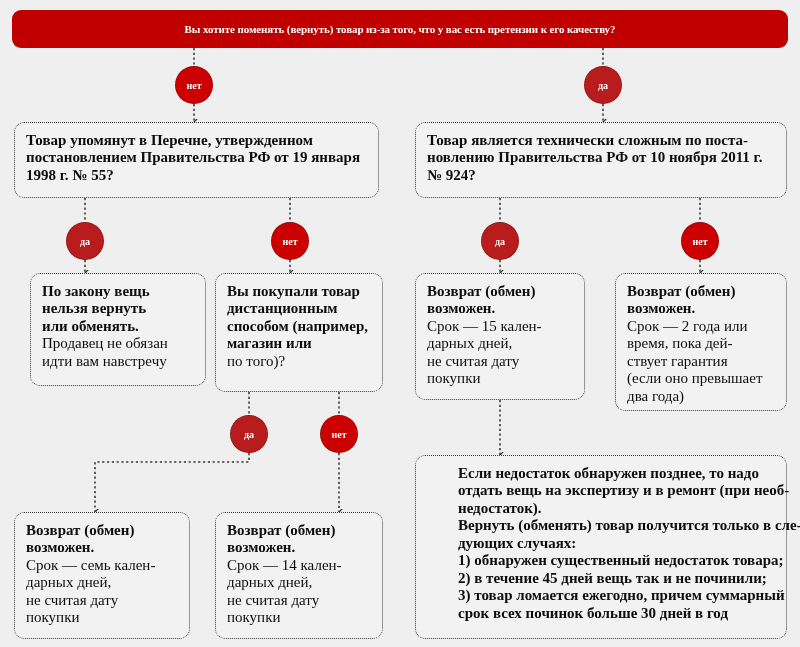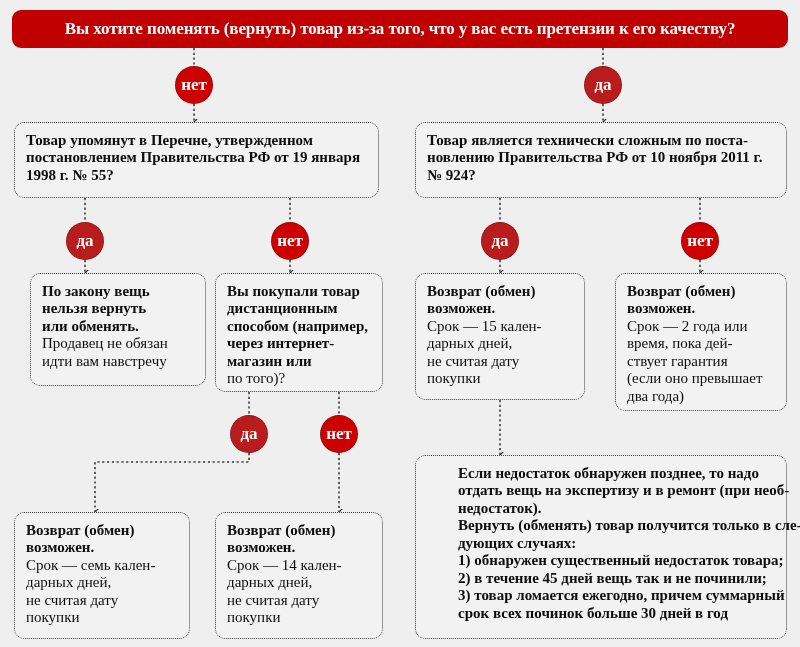--- a/index.html
+++ b/index.html
@@ -37,40 +37,40 @@
     width: 776px;
     height: 38px;
     background: #c00000;
     border-radius: 9px;
     box-sizing: border-box;
     display: flex;
     align-items: center;
     justify-content: center;
     color: #ffffff;
     font-weight: bold;
-    font-size: 17px;
+    font-size: 11px;
     letter-spacing: -0.1px;
     text-align: center;
     padding: 0 10px;
     white-space: nowrap;
   }
 
   
   .circle {
     position: absolute;
     width: 38px;
     height: 38px;
     border-radius: 50%;
     box-sizing: border-box;
     display: flex;
     align-items: center;
     justify-content: center;
     color: #ffffff;
     font-weight: bold;
-    font-size: 17px;
+    font-size: 10px;
     border: 1.5px dotted rgba(20,20,20,0.55);
   }
   .circle.yes { background: #b91c1c; }
   .circle.no  { background: #cc0000; }
 
   
   .node {
     position: absolute;
     box-sizing: border-box;
     background: #f2f2f3;
@@ -156,21 +156,20 @@
     <span class="ln b">нельзя вернуть</span>
     <span class="ln b">или обменять.</span>
     <span class="ln r">Продавец не обязан</span>
     <span class="ln r">идти вам навстречу</span>
   </div>
 
   <div class="node" style="left:215px; top:273px; width:168px; height:119px;">
     <span class="ln b">Вы покупали товар</span>
     <span class="ln b">дистанционным</span>
     <span class="ln b">способом (например,</span>
-    <span class="ln b">через интернет-</span>
     <span class="ln b">магазин или</span>
     <span class="ln r">по того)?</span>
   </div>
 
   <div class="node" style="left:415px; top:273px; width:170px; height:127px;">
     <span class="ln b">Возврат (обмен)</span>
     <span class="ln b">возможен.</span>
     <span class="ln r">Срок — 15 кален-</span>
     <span class="ln r">дарных дней,</span>
     <span class="ln r">не считая дату</span>

